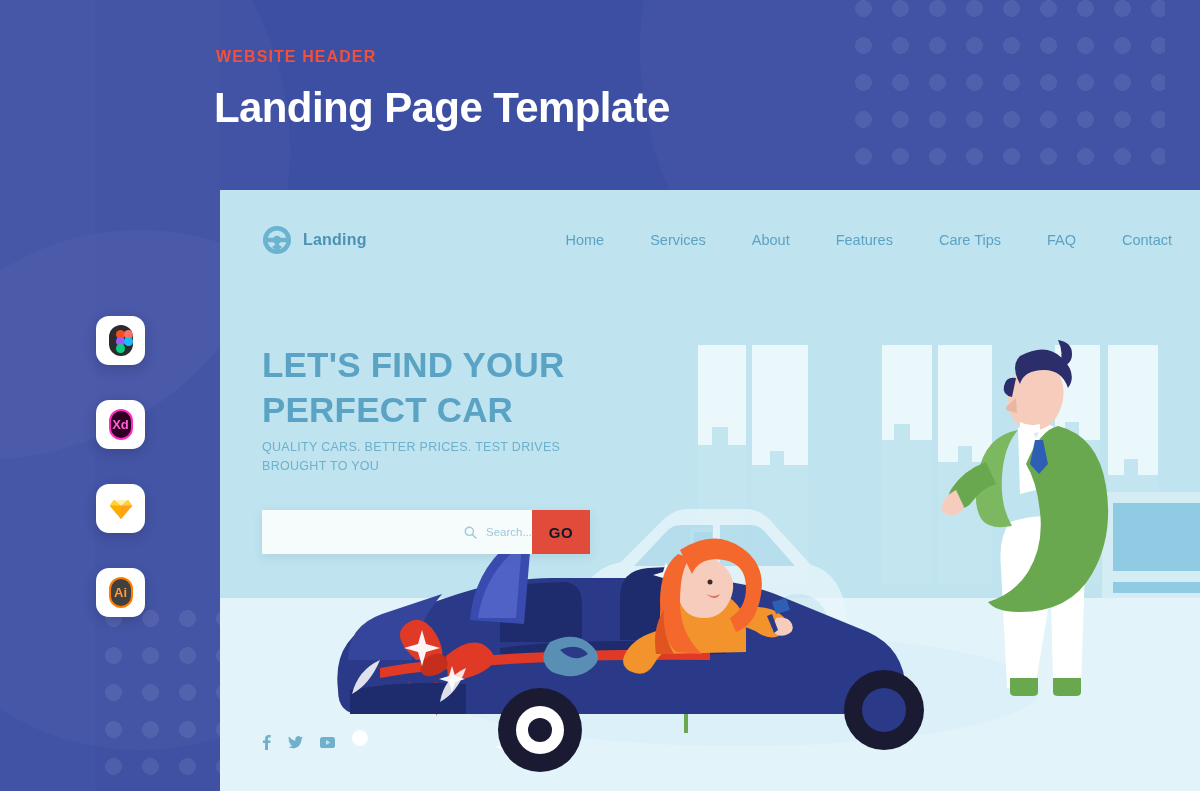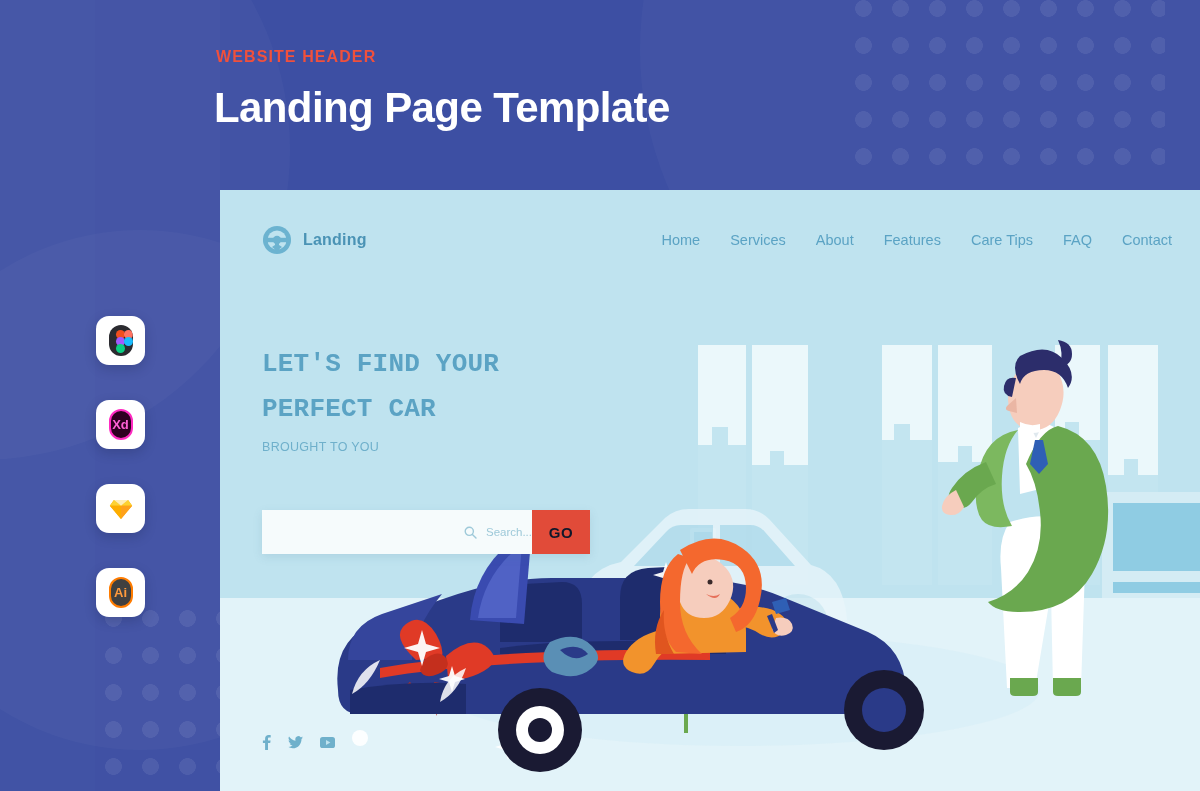--- a/index.html
+++ b/index.html
@@ -88,31 +88,31 @@
 
   
   .nav {
     position: absolute; left: 0; right: 0; top: 0; height: 100px;
     display: flex; align-items: center;
   }
   .brand { position: absolute; left: 42px; display: flex; align-items: center; gap: 11px; }
   .brand-name { font-size: 16px; font-weight: bold; color: #4a93b5; letter-spacing: 0.2px; }
   .nav-links {
     position: absolute; right: 28px;
-    display: flex; align-items: center; gap: 30px;
+    display: flex; align-items: center; gap: 46px;
   }
   .nav-link {
     font-size: 14.5px; color: #5ba3c4; white-space: nowrap;
   }
 
   
   .hero-title {
     position: absolute; left: 42px; top: 152px;
-    font-size: 26px; font-weight: bold; line-height: 45px;
-    color: #5ba3c4; letter-spacing: 0.2px; font-family: Liberation Mono, monospace;
+    font-size: 35px; font-weight: bold; line-height: 45px;
+    color: #5ba3c4; letter-spacing: 0.2px;
   }
   .hero-sub {
     position: absolute; left: 42px; top: 248px;
     font-size: 12.5px; line-height: 19px; color: #6fb0cb;
     letter-spacing: 0.3px;
   }
 
   
   .search-row {
     position: absolute; left: 42px; top: 320px;
@@ -393,20 +393,21 @@
         <span class="nav-link">Contact</span>
       </div>
     </div>
 
     <div class="hero-title">
       <div>LET'S FIND YOUR</div>
       <div>PERFECT CAR</div>
     </div>
 
     <div class="hero-sub">
+      <div>QUALITY CARS. BETTER PRICES. TEST DRIVES</div>
       <div>BROUGHT TO YOU</div>
     </div>
 
     <div class="search-row">
       <div class="search-box">
         <span class="leaf">
           <svg width="13" height="13" viewBox="0 0 13 13">
             <circle cx="5.3" cy="5.3" r="4.1" fill="none" stroke="#9ec9d9" stroke-width="1.4"></circle>
             <line x1="8.4" y1="8.4" x2="12" y2="12" stroke="#9ec9d9" stroke-width="1.4" stroke-linecap="round"></line>
           </svg>

